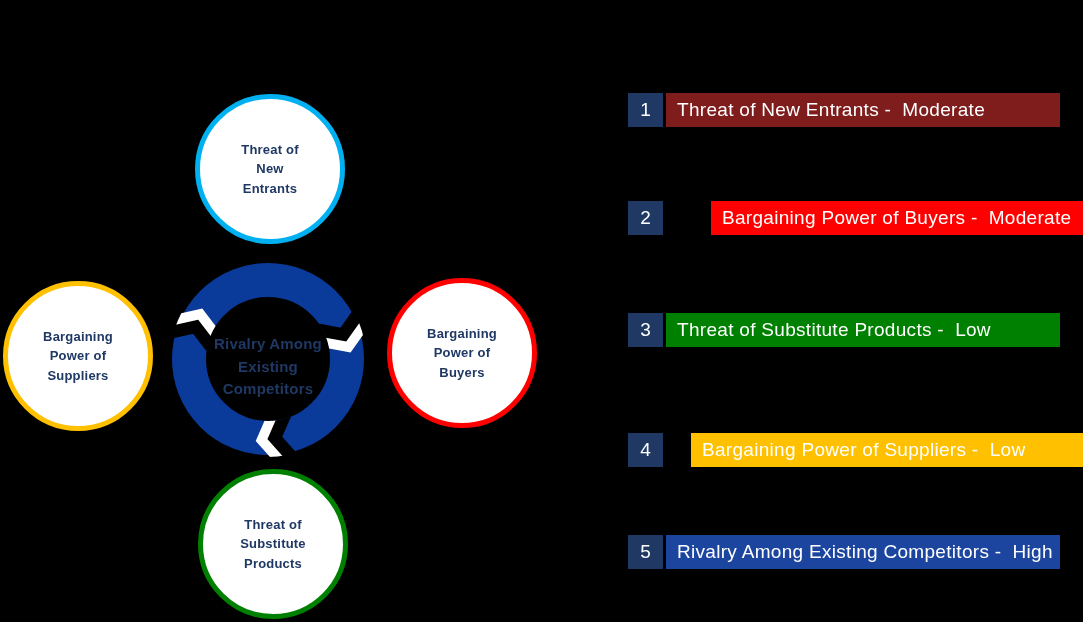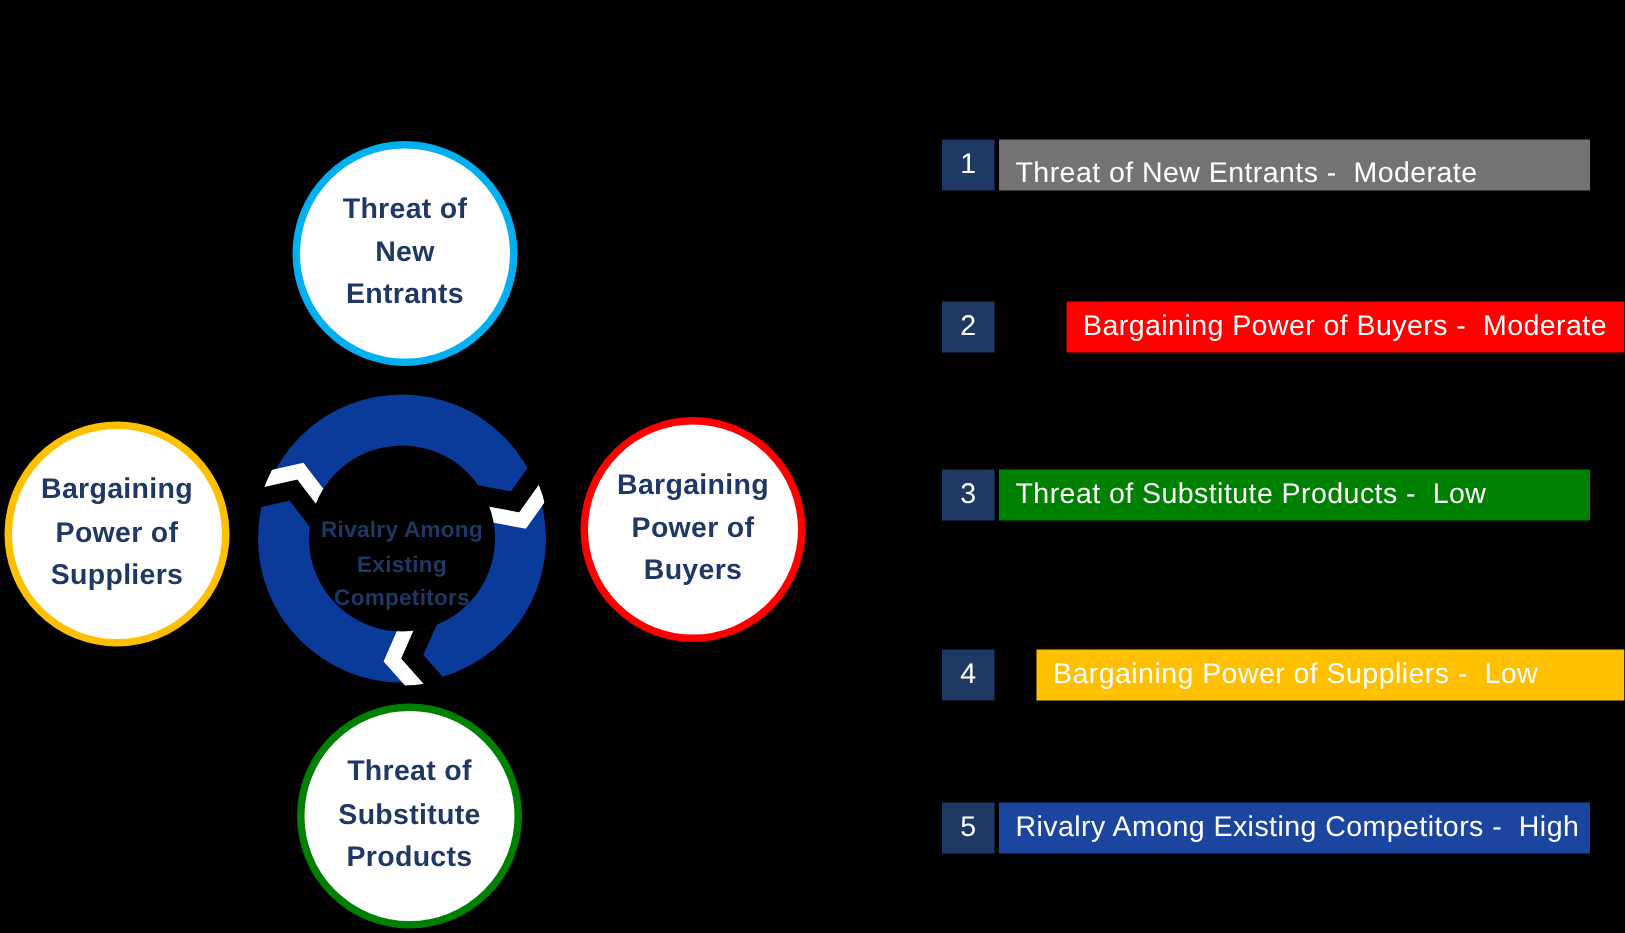--- a/index.html
+++ b/index.html
@@ -8,25 +8,25 @@
     font-family:"Liberation Sans",sans-serif;
   }
   
   .ring-svg{position:absolute;left:143px;top:234px;width:250px;height:250px;}
   .node-circle{
     position:absolute;width:150px;height:150px;border-radius:50%;
     background:#fff;border:5px solid #ccc;box-sizing:border-box;
     display:flex;align-items:center;justify-content:center;text-align:center;
   }
   .node-label{
-    font-size:19px;font-weight:bold;color:#1F3864;line-height:1.5;
+    font-size:13px;font-weight:bold;color:#1F3864;line-height:1.5;
     white-space:pre-line;letter-spacing:.2px;
   }
   .center-label{
-    position:absolute;left:193px;top:343px;width:150px;text-align:center;
+    position:absolute;left:193px;top:333px;width:150px;text-align:center;
     font-size:15px;font-weight:bold;color:#1F3864;line-height:1.5;
     white-space:pre-line;letter-spacing:.2px;
   }
   .circle-top{left:195px;top:94px;}
   .circle-left{left:3px;top:281px;}
   .circle-right{left:387px;top:278px;}
   .circle-bottom{left:198px;top:469px;}
   
   .legend-row{position:absolute;left:628px;height:34px;display:flex;}
   .legend-num{
@@ -92,21 +92,21 @@
   </div>
 
   <div class="node-circle circle-bottom" style="border-color: rgb(0, 128, 0);">
     <div class="node-label">Threat of
 Substitute
 Products</div>
   </div>
 
   <div class="legend-row row-1">
     <div class="legend-num" style="background-color: rgb(31, 56, 100);">1</div>
-    <div class="legend-bar" style="background-color: #737373; align-items: flex-end;">
+    <div class="legend-bar" style="background-color: #7f1d1d;">
       <span>Threat of New Entrants -  Moderate</span>
     </div>
   </div>
 
   <div class="legend-row row-2">
     <div class="legend-num" style="background-color: rgb(31, 56, 100);">2</div>
     <div class="legend-bar" style="background-color: rgb(255, 0, 0); margin-left: 45px;">
       <span>Bargaining Power of Buyers -  Moderate</span>
     </div>
   </div>

